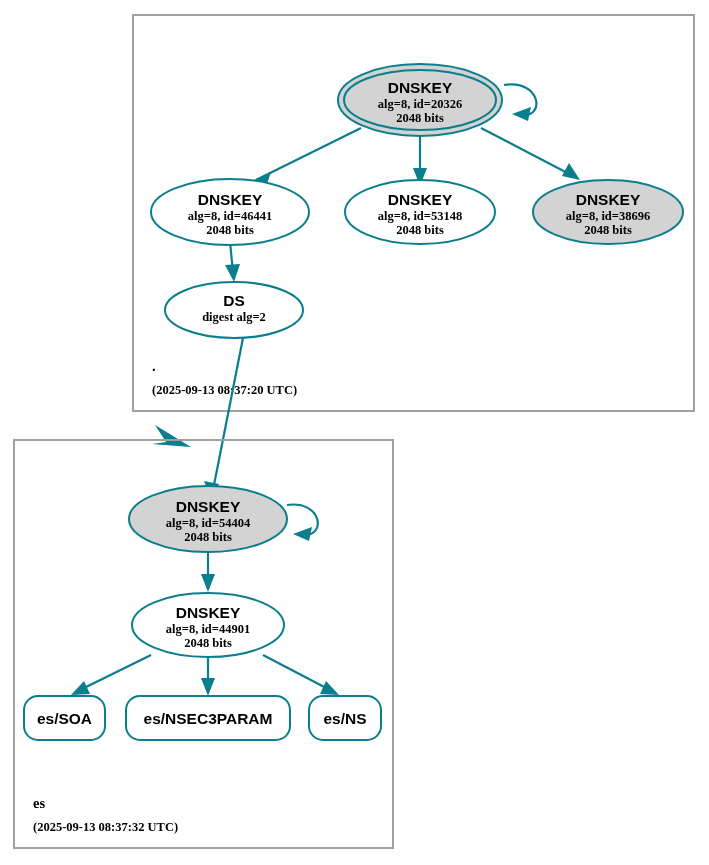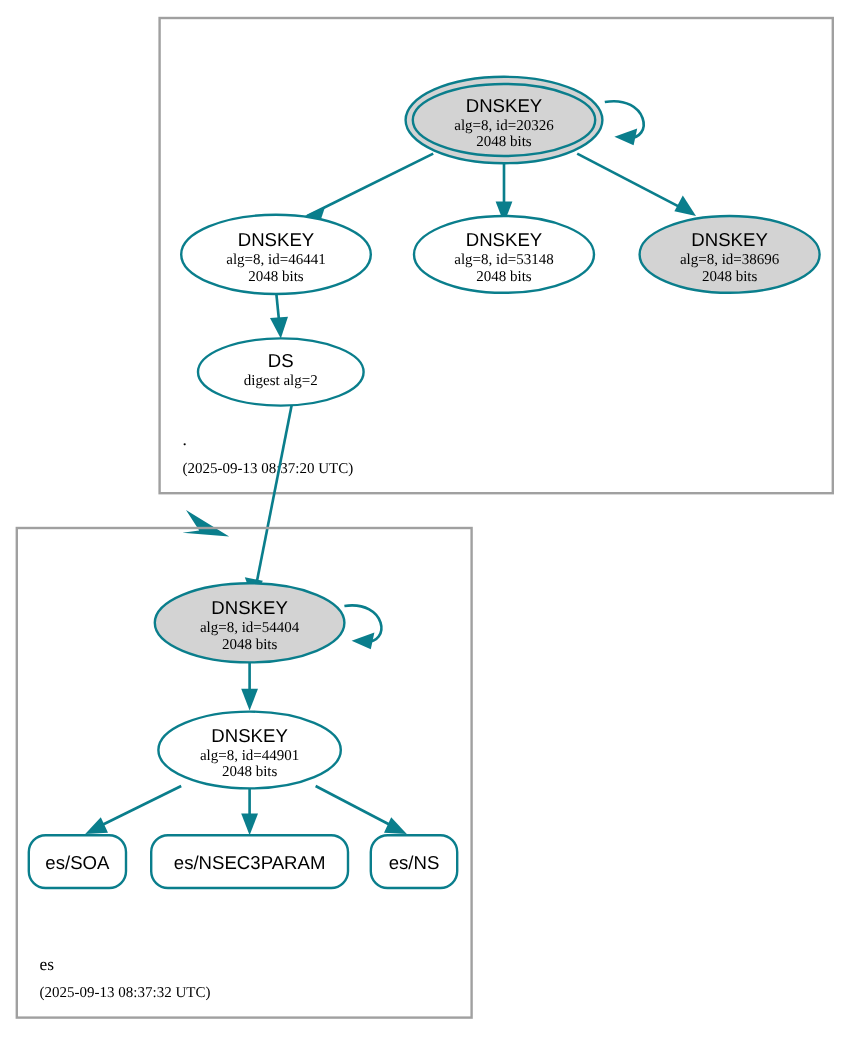--- a/index.html
+++ b/index.html
@@ -10,20 +10,21 @@
   body {
     width: 709px;
     height: 865px;
     font-family: "Liberation Sans", sans-serif;
     overflow: hidden;
   }
   #graph-root {
     position: relative;
     width: 709px;
     height: 865px;
+    font-weight: bold;
   }
   svg#dnssec-graph {
     display: block;
     width: 709px;
     height: 865px;
   }
   .cluster-box {
     fill: none;
     stroke: #a0a0a0;
     stroke-width: 2;

